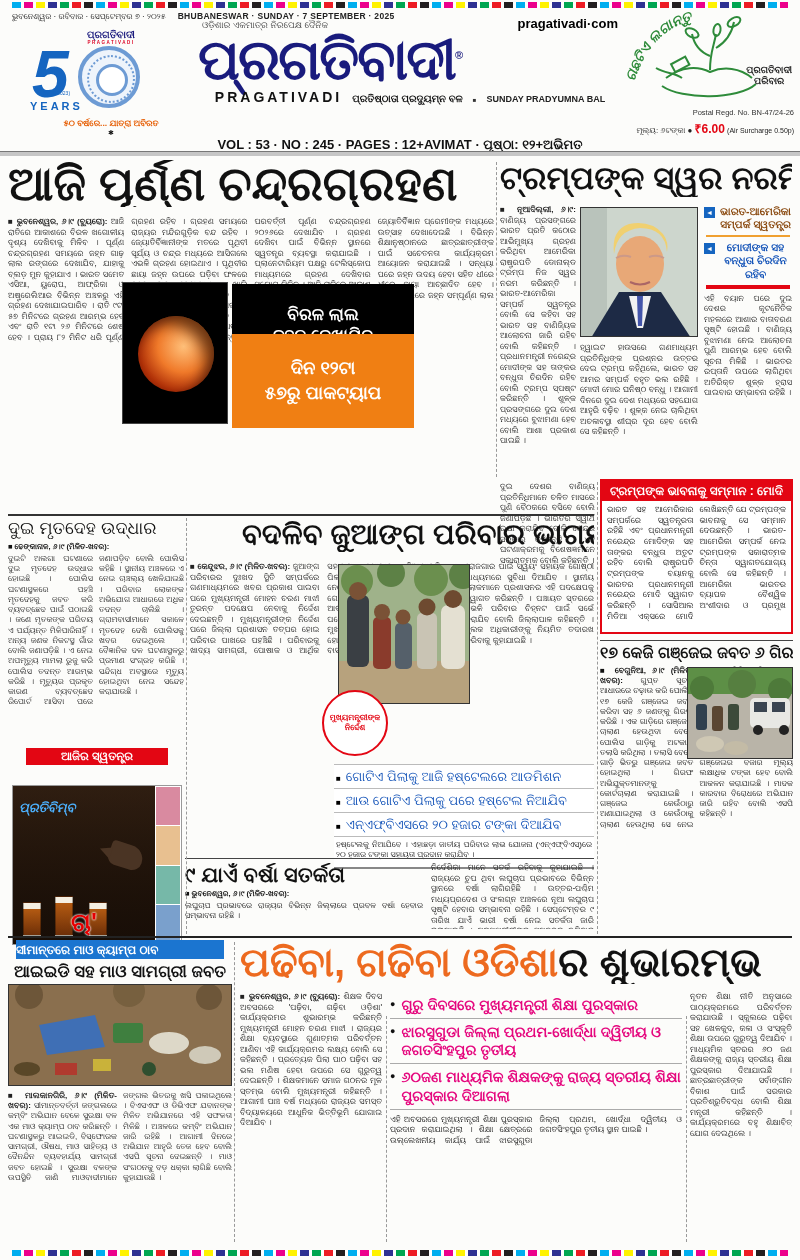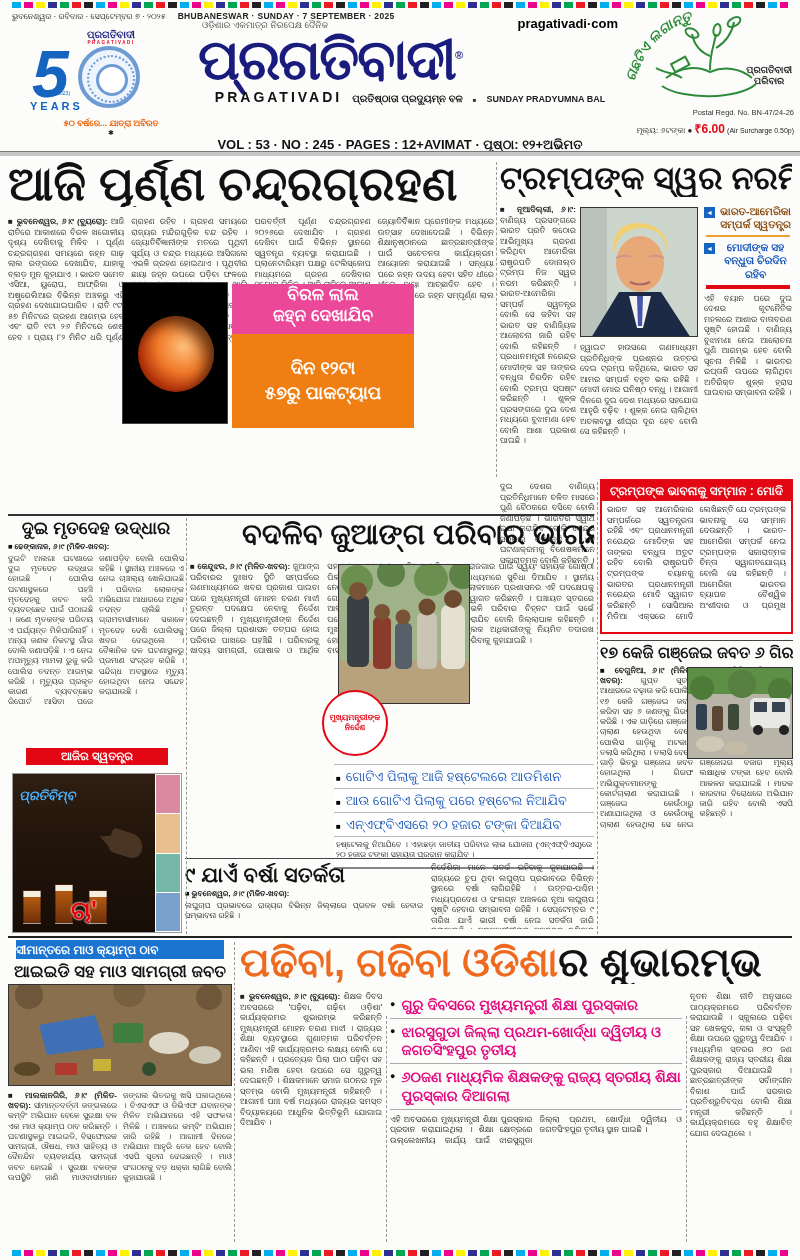--- a/index.html
+++ b/index.html
@@ -57,21 +57,21 @@
   .bodytext { font-size:8.2px; line-height:1.28; text-align:justify; color:#222; overflow:hidden; }
 
   
   .eclipse { left:8px; top:160px; width:486px; height:352px; }
   .eclipse h1 { font-size:47px; font-weight:800; line-height:1; white-space:nowrap; overflow:hidden; }
   .eclipse .cols { margin-top:10px; column-count:4; column-gap:7px; height:286px; }
   .moon { position:absolute; left:114px; top:122px; width:106px; height:142px; background:#000; border:1px solid #444; }
   .moon .disc { position:absolute; left:15px; top:33px; width:76px; height:76px; border-radius:50%;
     background:radial-gradient(circle at 60% 40%, #ffc07a 0%, #f07a2a 40%, #b03008 70%, #571000 100%);
     box-shadow:inset -8px 8px 14px rgba(0,0,0,.55); }
-  .box-teal { position:absolute; left:224px; top:124px; width:182px; height:62px; background:#ec4899; color:#fff; font-weight:800; font-size:17px; text-align:center; display:flex; flex-direction:column; justify-content:flex-start; line-height:1.25; }
+  .box-teal { position:absolute; left:224px; top:124px; width:182px; height:62px; background:#000000; color:#fff; font-weight:800; font-size:17px; text-align:center; display:flex; flex-direction:column; justify-content:flex-end; line-height:1.25; }
   .box-orange { position:absolute; left:224px; top:174px; width:182px; height:94px; background:#f07f13; color:#fff; font-weight:800; font-size:18px; text-align:center; display:flex; flex-direction:column; justify-content:center; line-height:1.4; }
 
   
   .trump { left:500px; top:160px; width:292px; }
   .trump h2 { font-size:32px; font-weight:800; text-align:center; white-space:nowrap; overflow:hidden; }
   .t-grid { position:relative; margin-top:8px; height:272px; }
   .t-col1 { position:absolute; left:0; top:0; width:76px; height:272px; }
   .t-photo { position:absolute; left:80px; top:2px; width:118px; height:130px; border:1px solid #333; overflow:hidden; }
   .t-col2 { position:absolute; left:80px; top:138px; width:118px; height:134px; }
   .t-side { position:absolute; left:204px; top:0; width:88px; }
@@ -84,28 +84,28 @@
   .t-sidetext { height:128px; }
   .trump-cont { left:500px; top:482px; width:95px; height:151px; }
 
   
   .modi { left:600px; top:479px; width:193px; height:155px; border:2px solid #e30613; background:#fff; }
   .modi-head { background:#e30613; color:#fff; font-weight:800; font-size:12px; text-align:center; padding:3px 1px; white-space:nowrap; overflow:hidden; }
   .modi-body { padding:4px 5px; column-count:2; column-gap:6px; font-size:8.2px; line-height:1.3; text-align:justify; height:126px; overflow:hidden; }
 
   
   .bodies { left:8px; top:518px; width:176px; }
-  .bodies h3 { font-size:17.5px; font-weight:700; white-space:nowrap; overflow:hidden;text-align:center; }
+  .bodies h3 { font-size:17.5px; font-weight:400; white-space:nowrap; overflow:hidden; }
   .bodies .byline { display:block; margin:3px 0 2px; font-size:7.5px; }
   .bodies .cols { column-count:2; column-gap:6px; font-size:8px; height:190px; }
 
   
   .ad { left:12px; top:748px; width:170px; height:186px; }
   .ad-band { margin:0 14px; background:#e30613; color:#fff; font-weight:800; font-size:11.5px; text-align:center; padding:2px 0; }
-  .ad-cover { margin-top:8px; height:160px; border:1px solid #999; background:linear-gradient(#33201282,#180e07), linear-gradient(#2c1c10,#140b05); position:relative; overflow:hidden; }
+  .ad-cover { margin-top:20px; height:160px; border:1px solid #999; background:linear-gradient(#33201282,#180e07), linear-gradient(#2c1c10,#140b05); position:relative; overflow:hidden; }
   .ad-title { position:absolute; left:6px; top:14px; font-size:13px; font-weight:800; color:#4db2ff; font-style:italic; }
   .ad-cup { position:absolute; bottom:8px; width:18px; height:34px; background:linear-gradient(#f5efe2 0 6px, #b35a12 6px, #6e2f08); border:1px solid #00000055; }
   .ad-kettle { position:absolute; right:38px; top:58px; width:34px; height:24px; background:#4a3424; border-radius:4px 14px 10px 8px; transform:rotate(18deg); }
   .ad-kettle:before { content:""; position:absolute; left:-10px; top:8px; border-right:12px solid #4a3424; border-top:5px solid transparent; border-bottom:7px solid transparent; }
   .ad-cha { position:absolute; bottom:6px; left:0; right:26px; text-align:center; font-size:25px; font-weight:800; color:#e60000; text-shadow:0 0 2px #fff,0 0 2px #fff; }
   .ad-strip { position:absolute; right:0; top:0; bottom:0; width:26px; background:#fff; display:flex; flex-direction:column; gap:1px; padding:1px; }
   .ad-strip div { flex:1; }
 
   
   .juang { left:190px; top:518px; width:404px; height:338px; }

